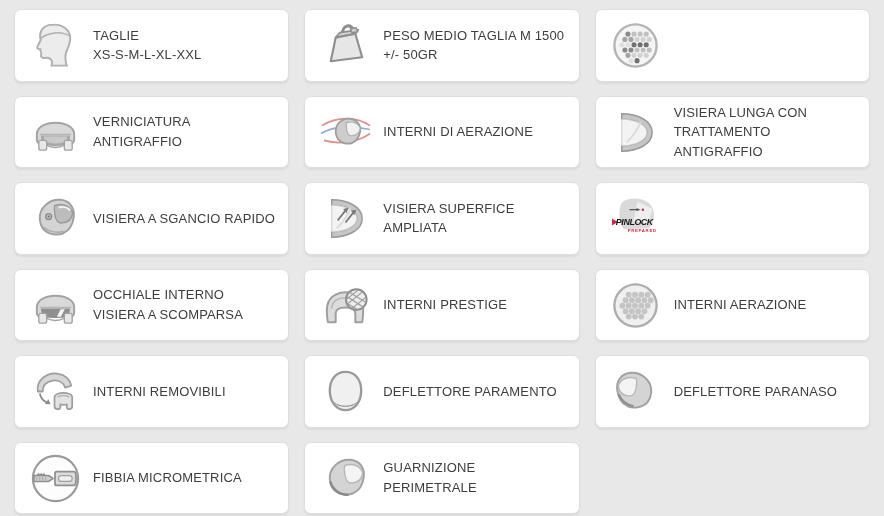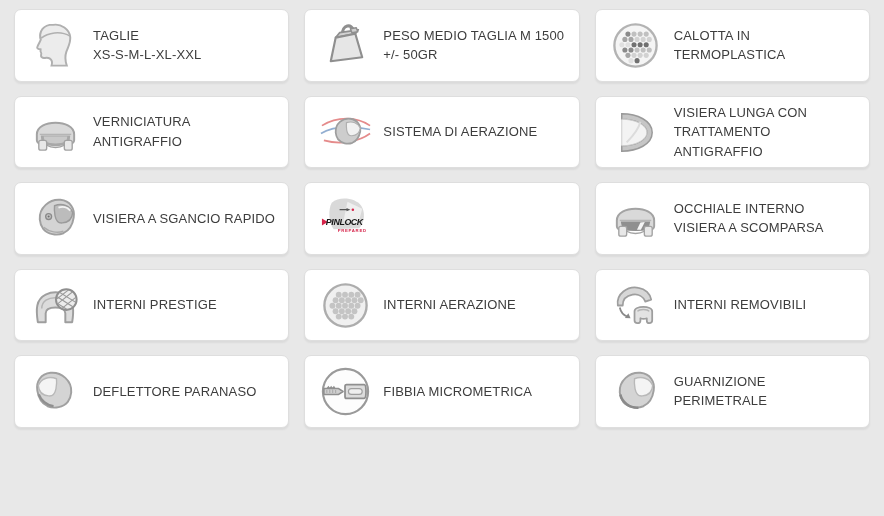--- a/index.html
+++ b/index.html
@@ -94,22 +94,20 @@
           <circle cx="35.8" cy="32.6" r="2.6" fill="#c0c0c0"></circle>
           <circle cx="42.0" cy="32.6" r="2.6" fill="#c0c0c0"></circle>
           <circle cx="20.3" cy="38.0" r="2.6" fill="#a5a5a5"></circle>
           <circle cx="26.5" cy="38.0" r="2.6" fill="#d2d2d2"></circle>
           <circle cx="32.7" cy="38.0" r="2.6" fill="#d2d2d2"></circle>
           <circle cx="38.9" cy="38.0" r="2.6" fill="#d2d2d2"></circle>
           <circle cx="23.4" cy="43.4" r="2.6" fill="#e0e0e0"></circle>
           <circle cx="29.6" cy="43.4" r="2.6" fill="#707070"></circle>
         </svg>
       </span>
-      <span class="label">CALOTTA IN
-TERMOPLASTICA</span>
     </div>
     <div class="card">
       <span class="icon">
         <svg viewBox="0 0 56 56" width="55" height="55" aria-hidden="true">
           <path d="M9 36 L9 30 C9 14 47 14 47 30 L47 36 C47 38 45 39.5 43 39.5 L13 39.5 C11 39.5 9 38 9 36 Z" fill="#d9d9d9" stroke="#a3a3a3" stroke-width="2"></path>
           <path d="M12 30 L44 30" stroke="#b5b5b5" stroke-width="1.3"></path>
           <path d="M13 31 L43 31 L42 39 C34 43 22 43 14 39 Z" fill="#a8a8a8"></path>
           <path d="M16 32 L40 32 L39.2 37 C32 40 24 40 16.8 37 Z" fill="#c9c9c9"></path>
           <path d="M11 38 C11 36.5 12 36 13 36 L17 36 C18 36 19 36.5 19 38 L19 44 C19 45.5 18 46 17 46 L13 46 C12 46 11 45.5 11 44 Z" fill="#e8e8e8" stroke="#a3a3a3" stroke-width="1.4"></path>
           <path d="M37 38 C37 36.5 38 36 39 36 L43 36 C44 36 45 36.5 45 38 L45 44 C45 45.5 44 46 43 46 L39 46 C38 46 37 45.5 37 44 Z" fill="#e8e8e8" stroke="#a3a3a3" stroke-width="1.4"></path>
@@ -122,21 +120,21 @@
     <div class="card">
       <span class="icon">
         <svg viewBox="0 0 56 56" width="55" height="55" aria-hidden="true">
           <path d="M4 21 C20 11 40 12 53 21" stroke="#e58b8b" stroke-width="1.7" fill="none"></path>
           <path d="M3 29 C18 20 38 22 53 25" stroke="#92aed1" stroke-width="1.7" fill="none"></path>
           <path d="M6 36 C24 41 42 37 53 29" stroke="#e58b8b" stroke-width="1.7" fill="none"></path>
           <path d="M18 28 C17.5 19 25 13 33 14 C40 15 44 21 43 27 C42 32 39.5 36.5 35 38.5 C30 40.5 24 39 20.5 35 C19 33 18.2 30.6 18 28 Z" fill="#cdcdcd" stroke="#9e9e9e" stroke-width="1.8"></path>
           <path d="M29 18 C35 16 41 18.5 43 23.5 C42.5 28 39 31 34.5 31.3 C31.5 31.5 29.8 29 29.2 25.5 C28.9 23 28.8 20 29 18 Z" fill="#f1f1f1" stroke="#b0b0b0" stroke-width="1.2"></path>
         </svg>
       </span>
-      <span class="label">SISTEMA DI AERAZIONE</span>
+      <span class="label">INTERNI DI AERAZIONE</span>
     </div>
     <div class="card">
       <span class="icon">
         <svg viewBox="0 0 56 56" width="55" height="55" aria-hidden="true">
           <path d="M14 9 C30 9 45 16 45 28 C45 40 30 47 14 47 L14 41.5 C27 41.5 39.5 36 39.5 28 C39.5 20 27 14.5 14 14.5 Z" fill="#c6c6c6" stroke="#9a9a9a" stroke-width="1.5"></path>
           <path d="M14 14.5 C27 14.5 39.5 20 39.5 28 C39.5 36 27 41.5 14 41.5 Z" fill="#f3f3f3" stroke="#cccccc" stroke-width="1"></path>
           <path d="M19 38 C26 31 31 25 33 17" stroke="#dcdcdc" stroke-width="2" fill="none"></path>
         </svg>
       </span>
       <span class="label">VISIERA LUNGA CON
@@ -148,20 +146,35 @@
         <svg viewBox="0 0 56 56" width="55" height="55" aria-hidden="true">
           <path d="M12 29 C11 17 22 8 33 9 C43 10 48 18 46.5 27 C45.5 34 42 40 36 43 C29 46 20 44 15.5 38.5 C13.5 36 12.3 32.7 12 29 Z" fill="#d4d4d4" stroke="#a0a0a0" stroke-width="2"></path>
           <path d="M27 15 C35 12 43 15 45.5 22 C45 28 41 32 35 32.5 C31 33 28.5 30 27.5 25 C27 22 26.6 18 27 15 Z" fill="#bcbcbc" stroke="#9a9a9a" stroke-width="1.4"></path>
           <path d="M31 17 C35 15.5 40 16.5 43 20" stroke="#f2f2f2" stroke-width="2" fill="none"></path>
           <path d="M16 37 C22 42 30 43 36 41" stroke="#ababab" stroke-width="1.5" fill="none"></path>
           <circle cx="21" cy="26" r="3" fill="#c6c6c6" stroke="#8a8a8a" stroke-width="1.4"></circle>
           <circle cx="21" cy="26" r="1.1" fill="#6e6e6e"></circle>
         </svg>
       </span>
       <span class="label">VISIERA A SGANCIO RAPIDO</span>
+    </div>
+    <div class="card">
+      <span class="icon">
+        <svg viewBox="0 0 56 56" width="55" height="55" aria-hidden="true">
+          <path d="M14 9 C30 9 45 16 45 28 C45 40 30 47 14 47 L14 41.5 C27 41.5 39.5 36 39.5 28 C39.5 20 27 14.5 14 14.5 Z" fill="#c6c6c6" stroke="#9a9a9a" stroke-width="1.5"></path>
+          <path d="M14 14.5 C27 14.5 39.5 20 39.5 28 C39.5 36 27 41.5 14 41.5 Z" fill="#f3f3f3" stroke="#cccccc" stroke-width="1"></path>
+          <path d="M19 38 C26 31 31 25 33 17" stroke="#dcdcdc" stroke-width="2" fill="none"></path>
+          <path d="M20 30 L27.5 20.5" stroke="#777777" stroke-width="1.8"></path>
+          <polygon points="31,17 25.6,18.2 28.9,22.6" fill="#777777"></polygon>
+          <path d="M28 32 L35.5 22.5" stroke="#777777" stroke-width="1.8"></path>
+          <polygon points="39,19 33.6,20.2 36.9,24.6" fill="#777777"></polygon>
+        </svg>
+      </span>
+      <span class="label">VISIERA SUPERFICE
+AMPLIATA</span>
     </div>
     <div class="card">
       <span class="icon">
         <svg viewBox="0 0 56 56" width="55" height="55" aria-hidden="true">
           <path d="M14 12 C22 5 38 7 44 15 C48 21 48 31 42 38 L16 39 C11 33 10 19 14 12 Z" fill="#d9d9d9"></path>
           <path d="M30 11 L45 18 L41 34 L26 30 Z" fill="#f2f2f2" opacity="0.85"></path>
           <path d="M22 19 L30 19" stroke="#555555" stroke-width="1.3"></path>
           <polygon points="33,19 29,17.3 29,20.7" fill="#555555"></polygon>
           <circle cx="35.5" cy="19" r="1.3" fill="#d6244a"></circle>
           <polygon points="4,28 10,31.5 4,35" fill="#d6244a"></polygon>
@@ -239,20 +252,29 @@
           <polygon points="23,41 17.2,40.6 20.7,35.9" fill="#8a8a8a"></polygon>
           <path d="M27 34 C27 28 45 28 45 34 L45 43 C45 45 43.5 46 42 46 C40.5 46 39.5 45 39.5 43.5 L39.5 41 C36.5 42 35.5 42 33 41 L33 43.5 C33 45 31.5 46 30 46 C28.5 46 27 45 27 43 Z" fill="#e3e3e3" stroke="#9e9e9e" stroke-width="1.8" stroke-linejoin="round"></path>
           <path d="M30 34 C32 31.5 40 31.5 42 34" stroke="#b5b5b5" stroke-width="1.4" fill="none"></path>
         </svg>
       </span>
       <span class="label">INTERNI REMOVIBILI</span>
     </div>
     <div class="card">
       <span class="icon">
         <svg viewBox="0 0 56 56" width="55" height="55" aria-hidden="true">
+          <path d="M28 8 C38 8 44 16 44 27 C44 39 37 47 28 47 C19 47 12 39 12 27 C12 16 18 8 28 8 Z" fill="#f0f0f0" stroke="#9a9a9a" stroke-width="2.4"></path>
+          <path d="M16 38 C20 44 36 44 40 38 C38 45.5 18 45.5 16 38 Z" fill="#8d8d8d"></path>
+        </svg>
+      </span>
+      <span class="label">DEFLETTORE PARAMENTO</span>
+    </div>
+    <div class="card">
+      <span class="icon">
+        <svg viewBox="0 0 56 56" width="55" height="55" aria-hidden="true">
           <g transform="translate(56,0) scale(-1,1)">
             <path d="M12 29 C11 17 22 8 33 9 C43 10 48 18 46.5 27 C45.5 34 42 40 36 43 C29 46 20 44 15.5 38.5 C13.5 36 12.3 32.7 12 29 Z" fill="#d4d4d4" stroke="#a0a0a0" stroke-width="2"></path>
             <path d="M27 15 C35 12 43 15 45.5 22 C45 28 41 32 35 32.5 C31 33 28.5 30 27.5 25 C27 22 26.6 18 27 15 Z" fill="#f4f4f4" stroke="#b8b8b8" stroke-width="1.4"></path>
             <path d="M30 43 C37 42 43 37 45 31" stroke="#8f8f8f" stroke-width="2.4" fill="none"></path>
           </g>
         </svg>
       </span>
       <span class="label">DEFLETTORE PARANASO</span>
     </div>
     <div class="card">

